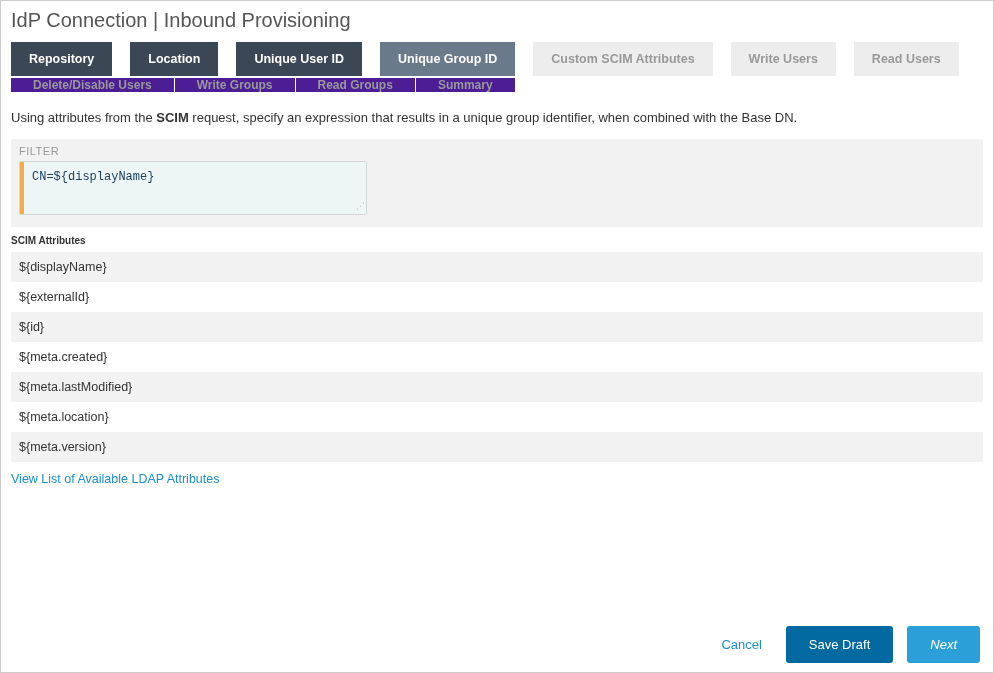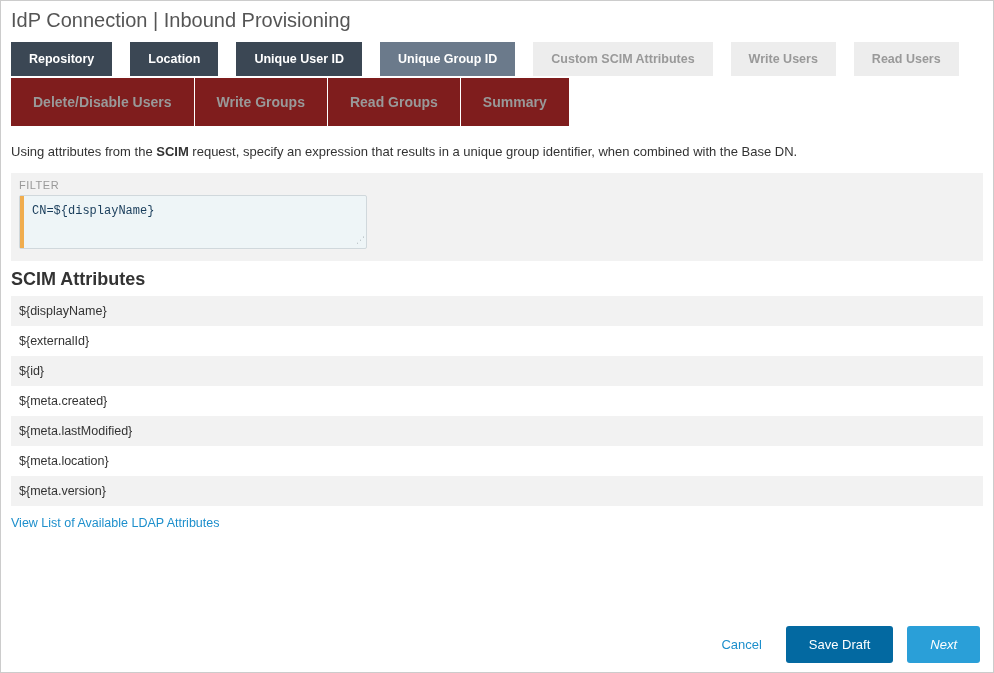--- a/index.html
+++ b/index.html
@@ -46,26 +46,26 @@
   .tab.light {
     background: #ededed;
     color: #999;
   }
   .tabbar2 {
     display: flex;
     flex-wrap: wrap;
     margin-bottom: 18px;
   }
   .tab2 {
-    padding: 16px 22px;
-    font-size: 14px;
+    padding: 0 22px;
+    font-size: 12px;
     cursor: pointer;
     font-weight: 600;
     white-space: nowrap;
-    background: #7f1d1d;
+    background: #4c1d95;
     color: #999;
     border-right: 1px solid #fff;
   }
   .instructions {
     font-size: 13px;
     color: #333;
     margin-bottom: 14px;
   }
   .instructions .bold { font-weight: 600; }
   .filter-box {
@@ -109,21 +109,21 @@
     right: 2px;
     bottom: 2px;
     width: 8px;
     height: 8px;
     color: #b0b8bc;
     font-size: 9px;
     line-height: 4px;
     pointer-events: none;
   }
   .section-title {
-    font-size: 18px;
+    font-size: 10px;
     font-weight: 700;
     color: #333;
     margin: 8px 0 6px 0;
   }
   .attr-list { }
   .attr-row {
     padding: 8px 8px;
     font-size: 12.5px;
     color: #333;
   }

